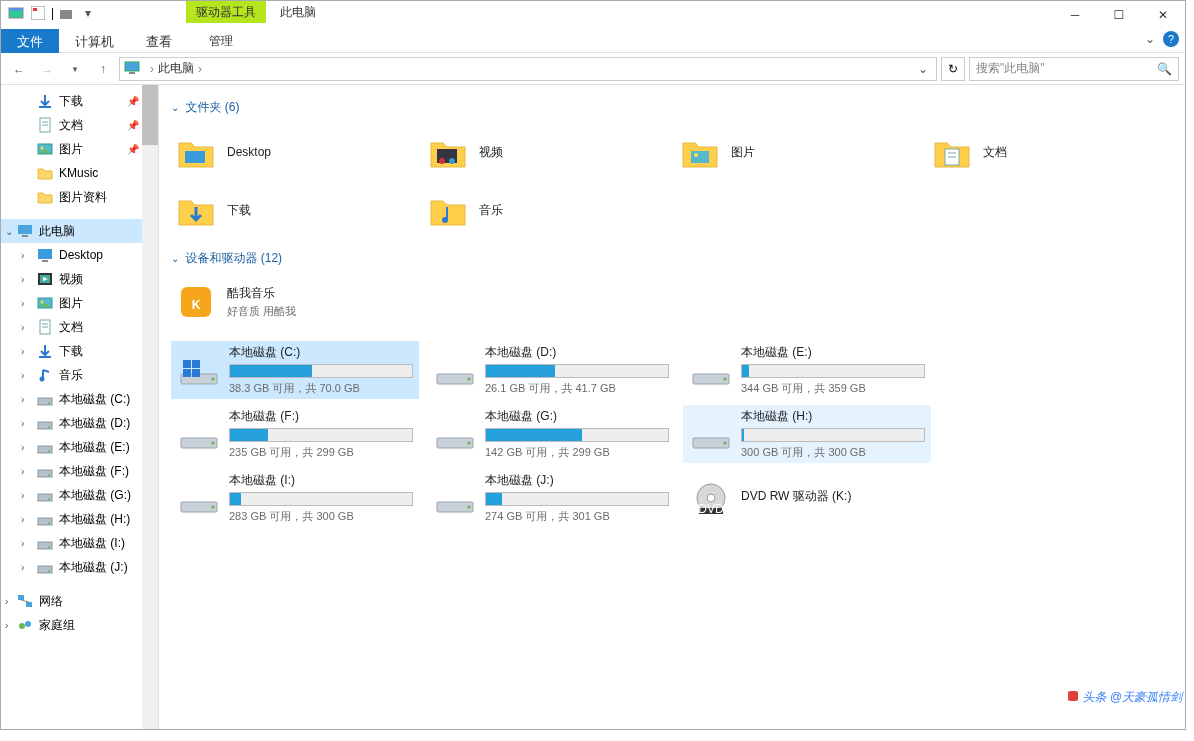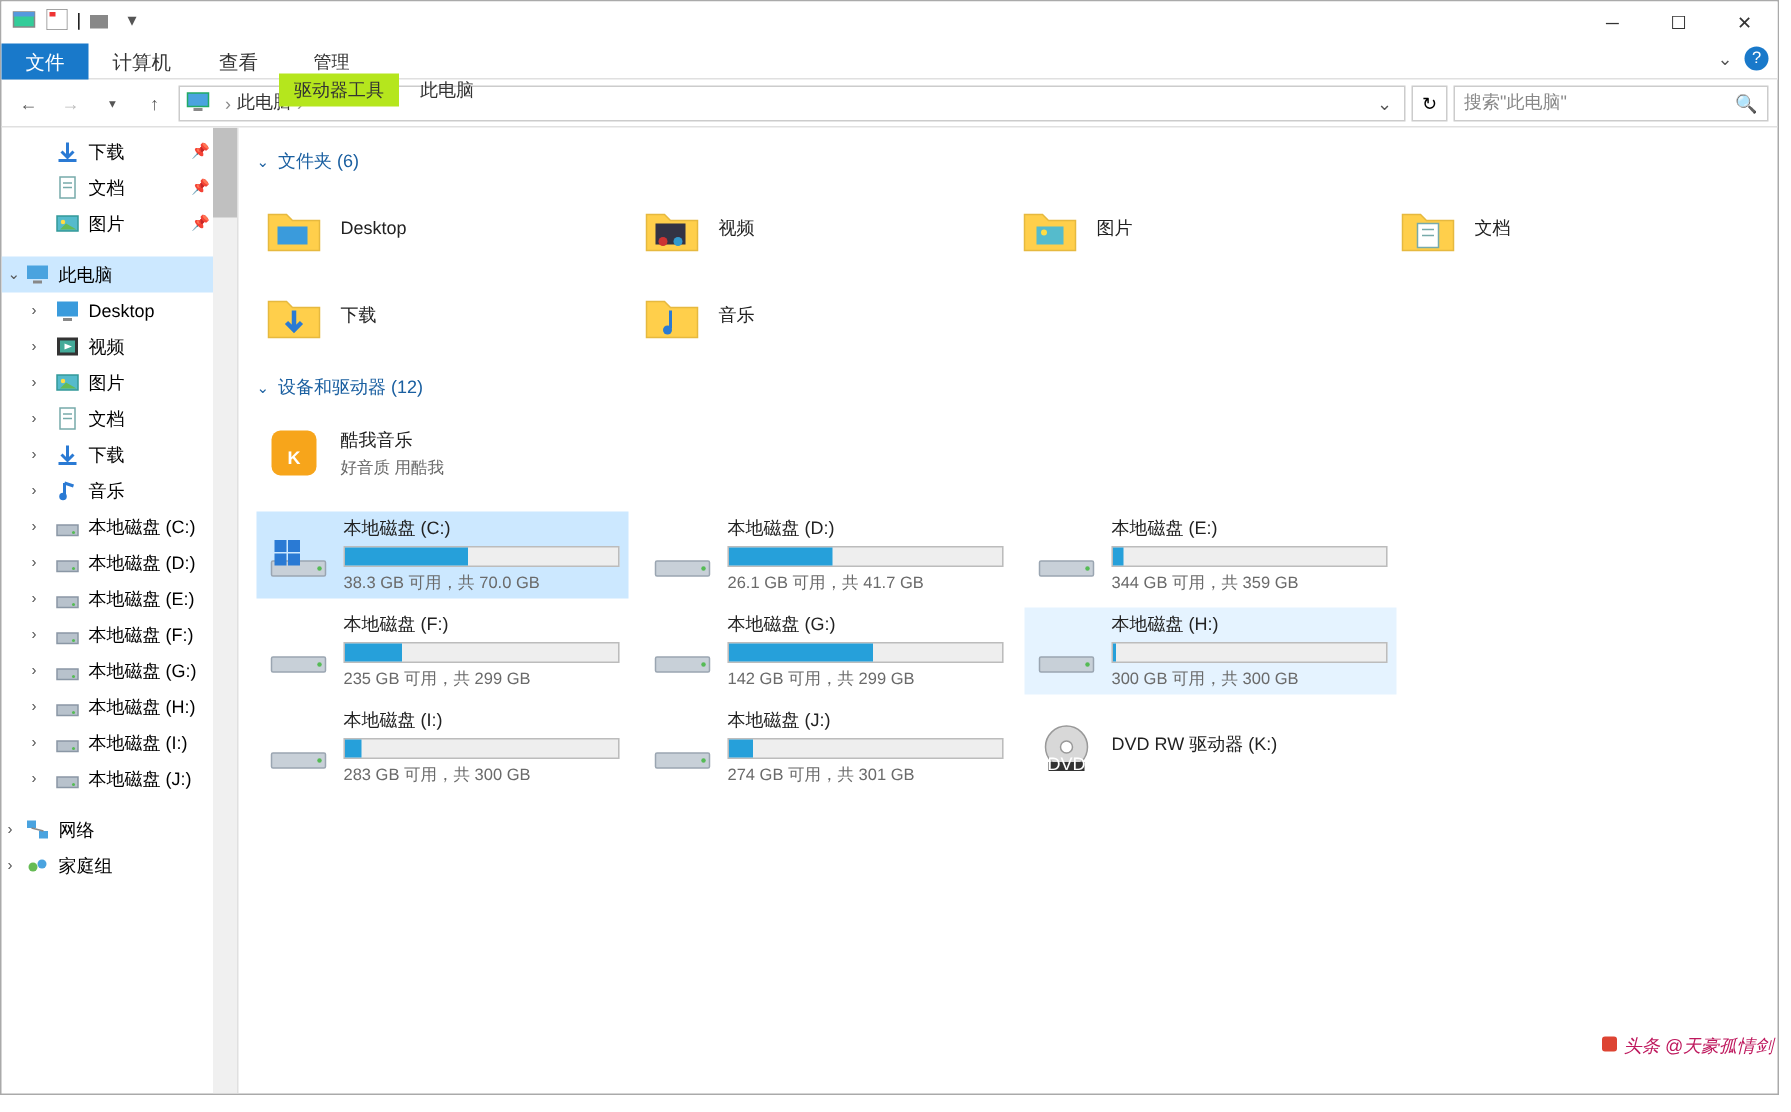--- a/index.html
+++ b/index.html
@@ -4,21 +4,21 @@
 <style>
 * { margin: 0; padding: 0; box-sizing: border-box; font-family: "Microsoft YaHei", "Segoe UI", sans-serif; font-size: 12px; }
 body { background: #fff; width: 1194px; height: 741px; overflow: hidden; position: relative; }
 .window { border: 1px solid #aaa; width: 1186px; height: 730px; display: flex; flex-direction: column; background: #fff; }
 
 
 .titlebar { height: 52px; display: flex; align-items: stretch; background: #fff; border-bottom: 1px solid #e0e0e0; position: relative; }
 .title-left { display: flex; align-items: center; padding-left: 6px; height: 24px; }
 .qat-icon { width: 18px; height: 18px; margin-right: 4px; display: inline-flex; align-items: center; justify-content: center; }
 .qat-sep { width: 6px; }
-.title-tabs { position: absolute; left: 185px; top: 0; display: flex; height: 22px; margin-top: 48px; }
+.title-tabs { position: absolute; left: 185px; top: 0; display: flex; height: 22px; }
 .title-tab { padding: 3px 10px; font-size: 12px; color: #333; background: #fff; }
 .title-tab.green { background: #b5e61d; color: #333; }
 .title-label { font-size: 12px; color: #333; padding: 3px 14px; }
 .win-controls { position: absolute; right: 0; top: 0; display: flex; }
 .win-btn { width: 44px; height: 28px; display: flex; align-items: center; justify-content: center; color: #333; }
 
 
 .ribbon { height: 24px; display: flex; align-items: stretch; position: absolute; left: 0; top: 28px; right: 0; }
 .ribbon-tab { padding: 4px 16px; font-size: 13px; color: #333; }
 .ribbon-tab.active { background: #1979ca; color: #fff; }
@@ -73,21 +73,21 @@
 .drive-info { flex: 1; }
 .drive-name { color: #222; margin-bottom: 3px; }
 .drive-bar { height: 14px; border: 1px solid #bcbcbc; background: #eee; position: relative; margin-bottom: 3px; }
 .drive-bar-fill { height: 100%; background: #26a0da; }
 .drive-stats { color: #6a6a6a; font-size: 11px; }
 
 
 .statusbar { height: 24px; border-top: 1px solid #e0e0e0; display: flex; align-items: center; padding: 0 8px; font-size: 12px; color: #333; gap: 16px; }
 
 
-.watermark { position: absolute; right: 12px; bottom: 34px; font-size: 22px; color: #be185d; font-style: italic; font-family: serif; pointer-events: none; }
+.watermark { position: absolute; right: 12px; bottom: 34px; font-size: 22px; color: #3b82f6; font-style: italic; font-family: serif; pointer-events: none; }
 .watermark .red-dot { display: inline-block; width: 10px; height: 10px; background: #d43; border-radius: 2px; margin-right: 4px; vertical-align: middle; }
 
 
 svg { display: block; }
 </style>
 </head>
 <body>
 
 <div class="window">
 
@@ -186,20 +186,36 @@
           <div class="tree-item l2">
             <span class="tree-icon">
               <svg width="16" height="16">
                 <rect x="1" y="3" width="14" height="10" fill="#5bc" stroke="#399"></rect>
                 <circle cx="5" cy="7" r="1.5" fill="#fd4"></circle>
                 <path d="M3 12 L7 8 L14 12" fill="#6b5"></path>
               </svg>
             </span>
             <span>图片</span>
             <span class="pin">📌</span>
+          </div>
+          <div class="tree-item l2">
+            <span class="tree-icon">
+              <svg width="16" height="16">
+                <path d="M1 4 L6 4 L8 6 L15 6 L15 14 L1 14 Z" fill="#ffd66b" stroke="#e6b93f"></path>
+              </svg>
+            </span>
+            <span>KMusic</span>
+          </div>
+          <div class="tree-item l2">
+            <span class="tree-icon">
+              <svg width="16" height="16">
+                <path d="M1 4 L6 4 L8 6 L15 6 L15 14 L1 14 Z" fill="#ffd66b" stroke="#e6b93f"></path>
+              </svg>
+            </span>
+            <span>图片资料</span>
           </div>
         </div>
       <div style="height:10px"></div>
       <div class="tree-item l1 selected">
         <span class="tree-chevron">⌄</span>
         <span class="tree-icon">
             <svg width="16" height="14">
               <rect x="1" y="1" width="14" height="9" fill="#4aa3df"></rect>
               <rect x="5" y="11" width="6" height="2" fill="#888"></rect>
             </svg>

